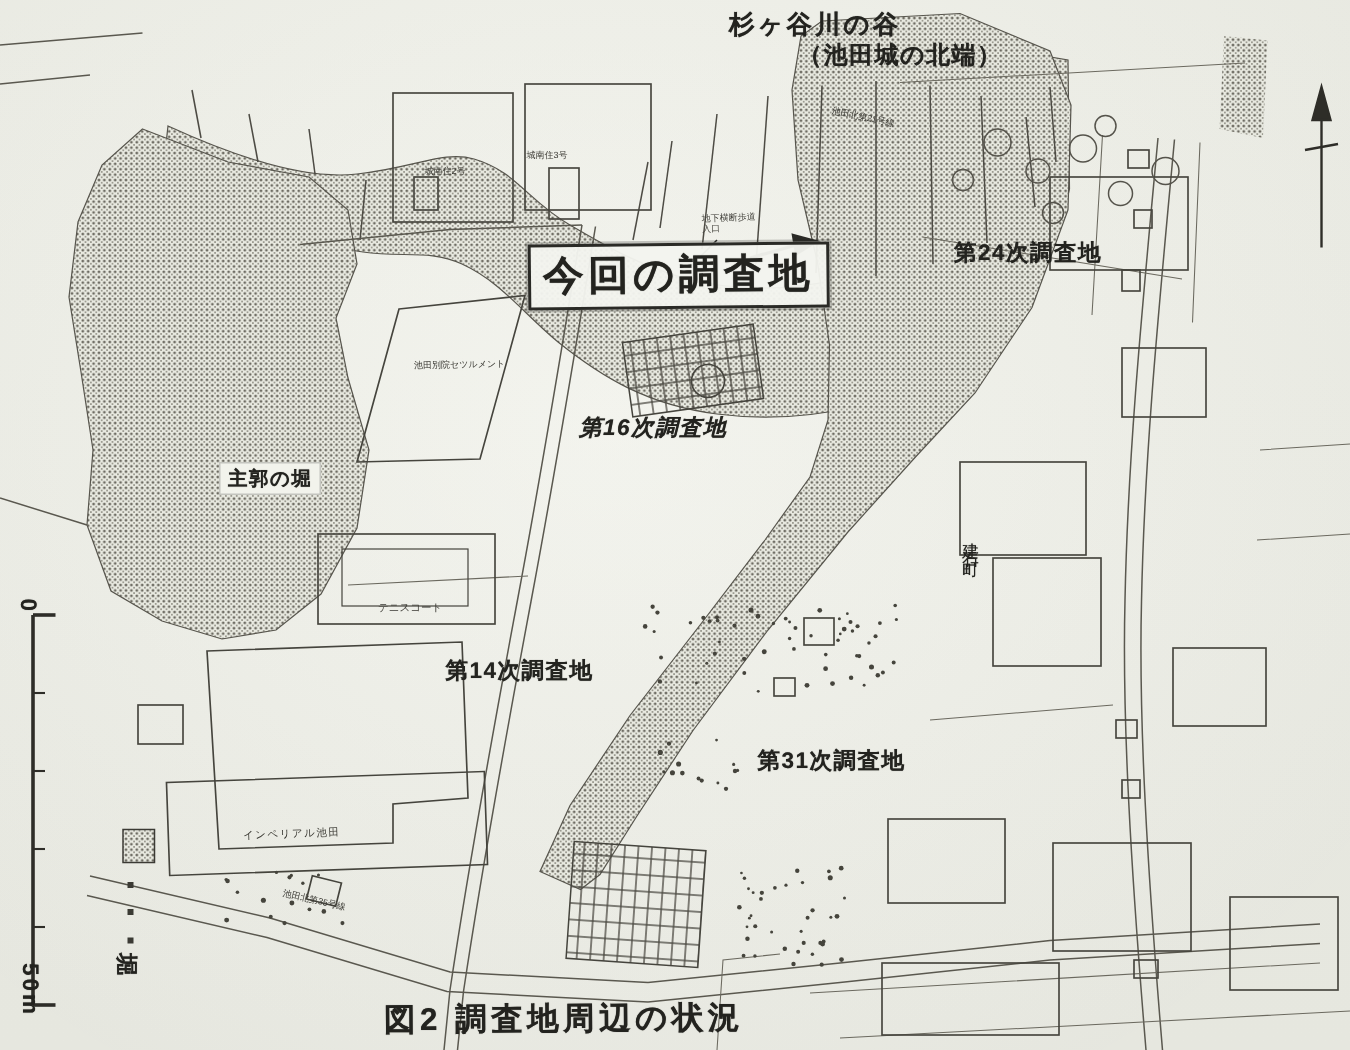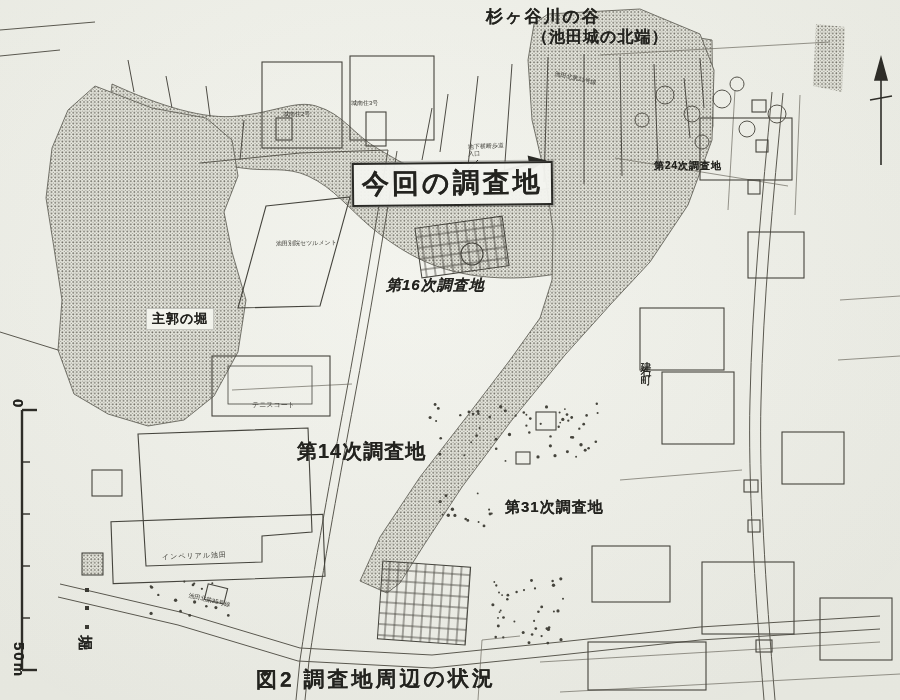--- a/index.html
+++ b/index.html
@@ -24,23 +24,23 @@
   .valley1{left:486px;top:5px;font-size:17px;letter-spacing:2px;}
   .valley2{left:496px;top:27px;font-size:16px;letter-spacing:1px;margin-left:36px;}
   .site-box{
     left:352px;top:162px;font-size:27px;letter-spacing:3px;
     border:2.5px solid #2a2a26;background:rgba(243,244,238,0.96);
     padding:1px 8px 3px 8px;box-shadow:0 0 0 1.5px rgba(42,42,38,0.25);
     transform:rotate(-0.6deg);
   }
   .note{left:468px;top:143px;font-size:6px;line-height:7px;font-weight:400;
     letter-spacing:0;text-shadow:none;color:#45443e;transform:rotate(-2deg);}
-  .site24{left:654px;top:159px;font-size:10px;}
+  .site24{left:636px;top:159px;font-size:15px;}
   .site16{left:386px;top:276px;font-size:15px;font-style:italic;}
-  .site14{left:297px;top:438px;font-size:20px;}
+  .site14{left:297px;top:438px;font-size:15px;}
   .site31{left:505px;top:498px;font-size:15px;}
   .moat-box{left:146px;top:308px;font-size:13px;background:#f2f3ec;
     padding:1px 5px;border:0.5px solid rgba(60,60,55,0.25);text-align:center;}
   .tennis{left:252px;top:400px;font-size:7px;letter-spacing:0;}
   .settlement{left:276px;top:239px;font-size:6px;letter-spacing:0;transform:rotate(-1deg);}
   .imperial{left:162px;top:551px;font-size:7px;letter-spacing:1px;transform:rotate(-2deg);}
   .housing2{left:283px;top:110px;font-size:6px;letter-spacing:0;}
   .housing3{left:351px;top:99px;font-size:6px;letter-spacing:0;}
   .town{left:638px;top:352px;font-size:11px;writing-mode:vertical-rl;
     letter-spacing:7px;font-weight:400;}

